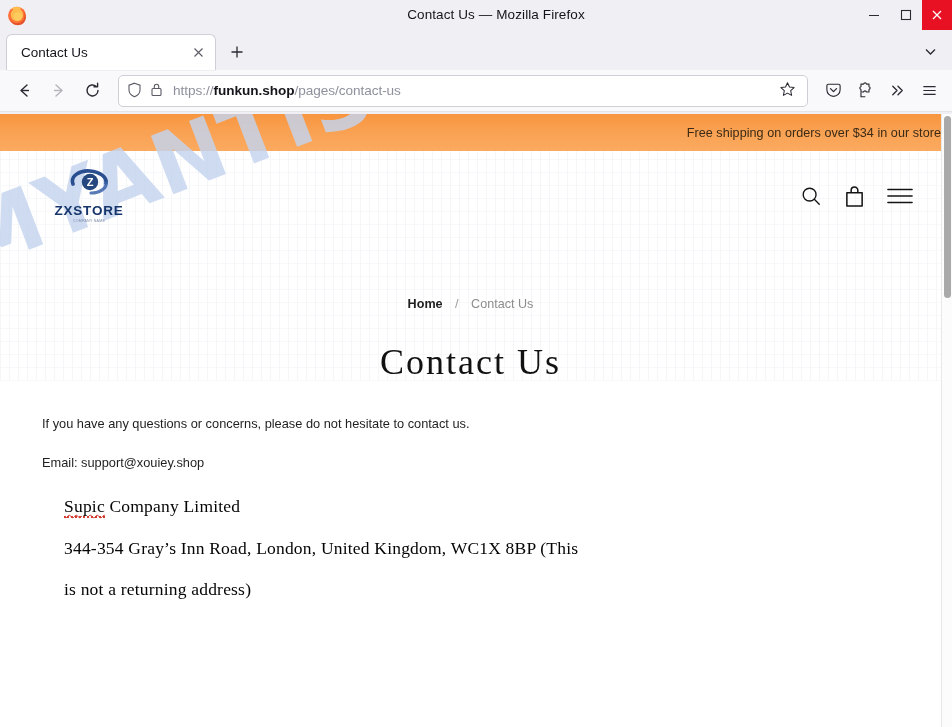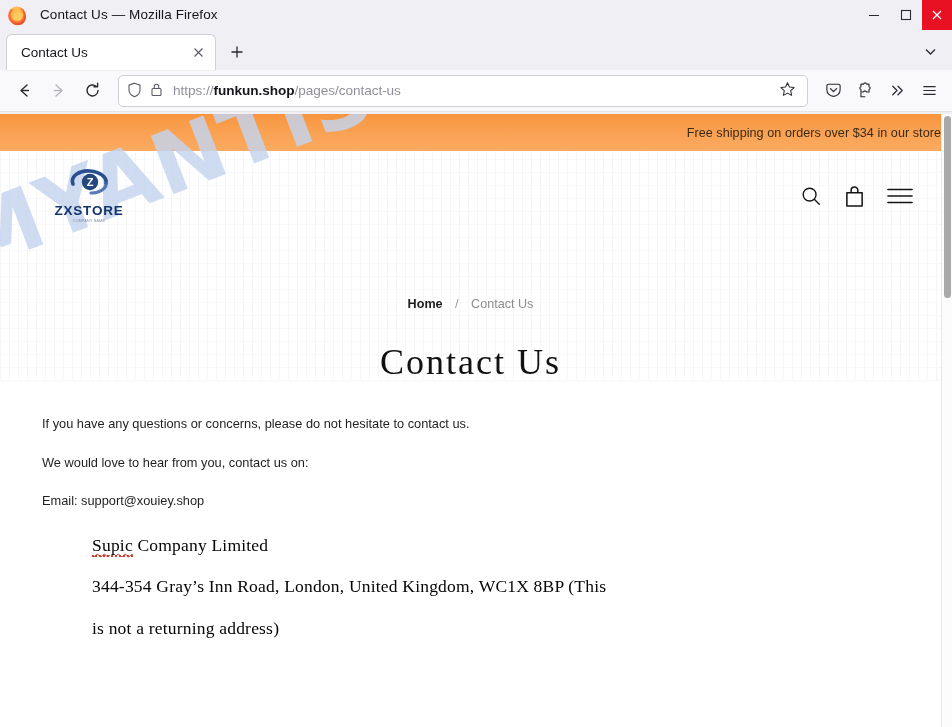--- a/index.html
+++ b/index.html
@@ -13,21 +13,21 @@
   
   .browser { width: 952px; height: 727px; position: relative; background:#f0f0f4; }
 
   .titlebar {
     height: 30px; background: #f0f0f4;
     display: flex; align-items: center; position: relative;
     border-bottom: 1px solid #f0f0f4;
   }
   .ff-logo { width: 22px; height: 22px; margin-left: 6px; flex: 0 0 auto; }
   .title-text {
-    position: absolute; left: 0; right: 0; 
+    position: absolute; left: 0; right: 0; text-align: center;
     font-size: 13.5px; color: #15141a; letter-spacing: .1px;
     pointer-events: none;
     padding-left: 40px;
   }
   .win-controls { margin-left: auto; display: flex; height: 30px; z-index:2; }
   .win-btn {
     width: 32px; height: 30px; display: flex; align-items: center; justify-content: center;
     font-size: 13px; color: #2b2a33;
   }
   .win-btn.close { background: #e81123; color: #ffffff; width: 30px; }
@@ -127,21 +127,21 @@
     font-size: 36px; color: #111111; letter-spacing: 2px; font-weight: 400;
   }
 
   .body-copy { position: relative; z-index: 3; padding: 0 42px; margin-top: 32px; }
   .body-copy p {
     font-size: 12.8px; color: #1f1f1f; line-height: 1.45; margin-bottom: 20px;
   }
 
   .address-block {
     position: relative; z-index: 3;
-    padding-left: 92px; margin-top: 26px;
+    padding-left: 64px; margin-top: 26px;
     font-family: "Liberation Serif", serif;
   }
   .address-block p {
     font-size: 17.5px; color: #050505; line-height: 1.0;
     margin-bottom: 24px; letter-spacing: .2px; white-space: nowrap;
   }
   .spell-err {
     border-bottom: 2px dotted #d23b2e;
     text-decoration: underline wavy #d23b2e 1px;
     text-underline-offset: 2px;
@@ -343,21 +343,20 @@
       <div class="breadcrumb">
         <span class="bc-home">Home</span>
         <span class="bc-sep">/</span>
         <span class="bc-current">Contact Us</span>
       </div>
 
       <h1 class="page-title">Contact Us</h1>
 
       <div class="body-copy">
         <p>If you have any questions or concerns, please do not hesitate to contact us.</p>
-        <p>We would love to hear from you, contact us on:</p>
         <p>Email: support@xouiey.shop</p>
       </div>
 
       <div class="address-block">
         <p><span class="spell-err">Supic</span><span> Company Limited</span></p>
         <p>344-354 Gray’s Inn Road, London, United Kingdom, WC1X 8BP (This</p>
         <p>is not a returning address)</p>
       </div>
 
     </div>

